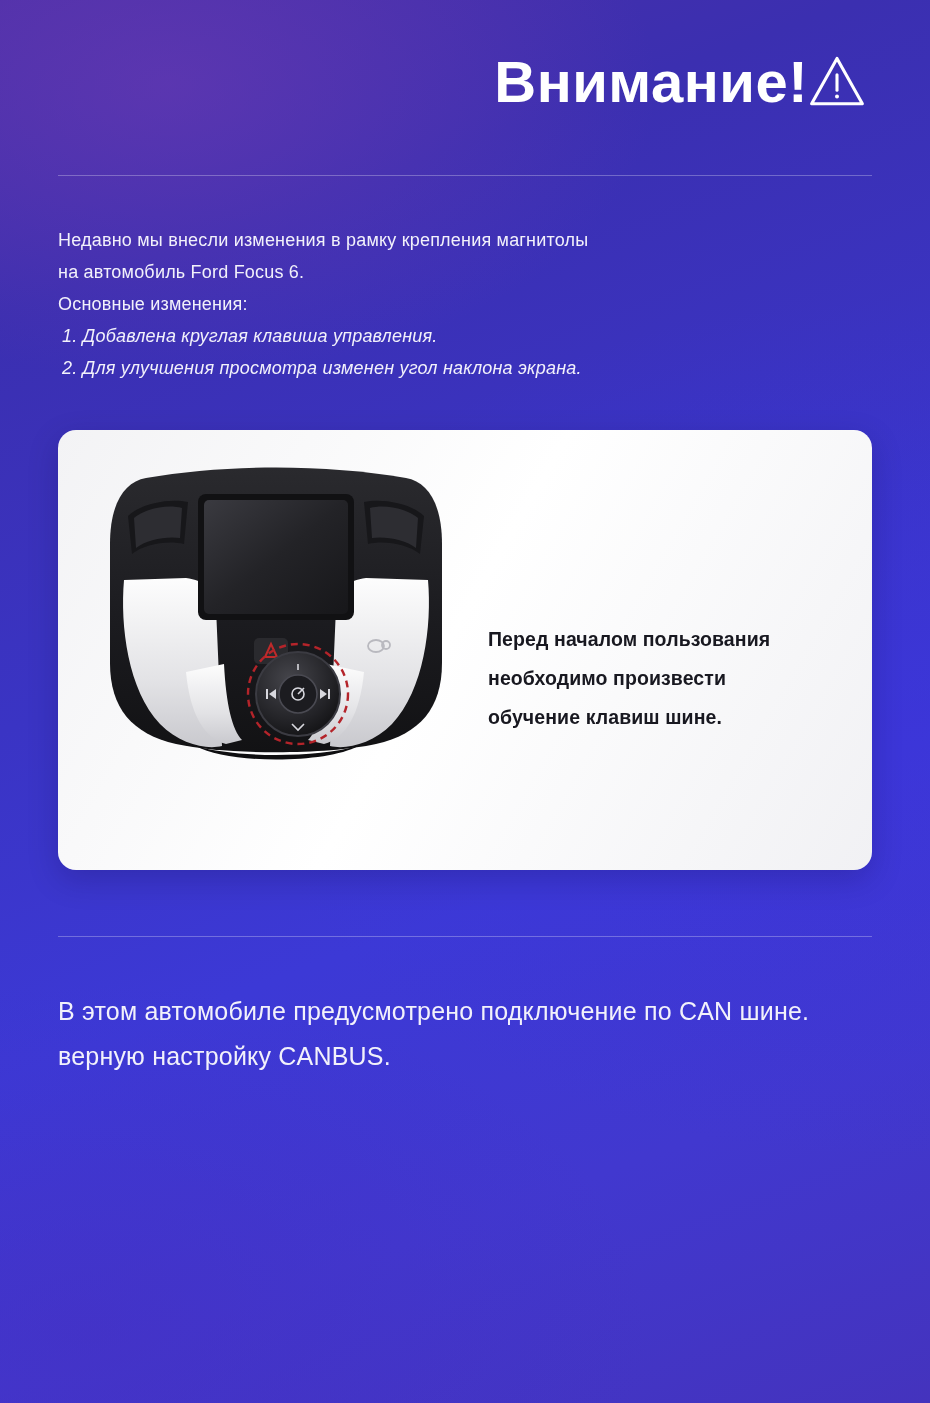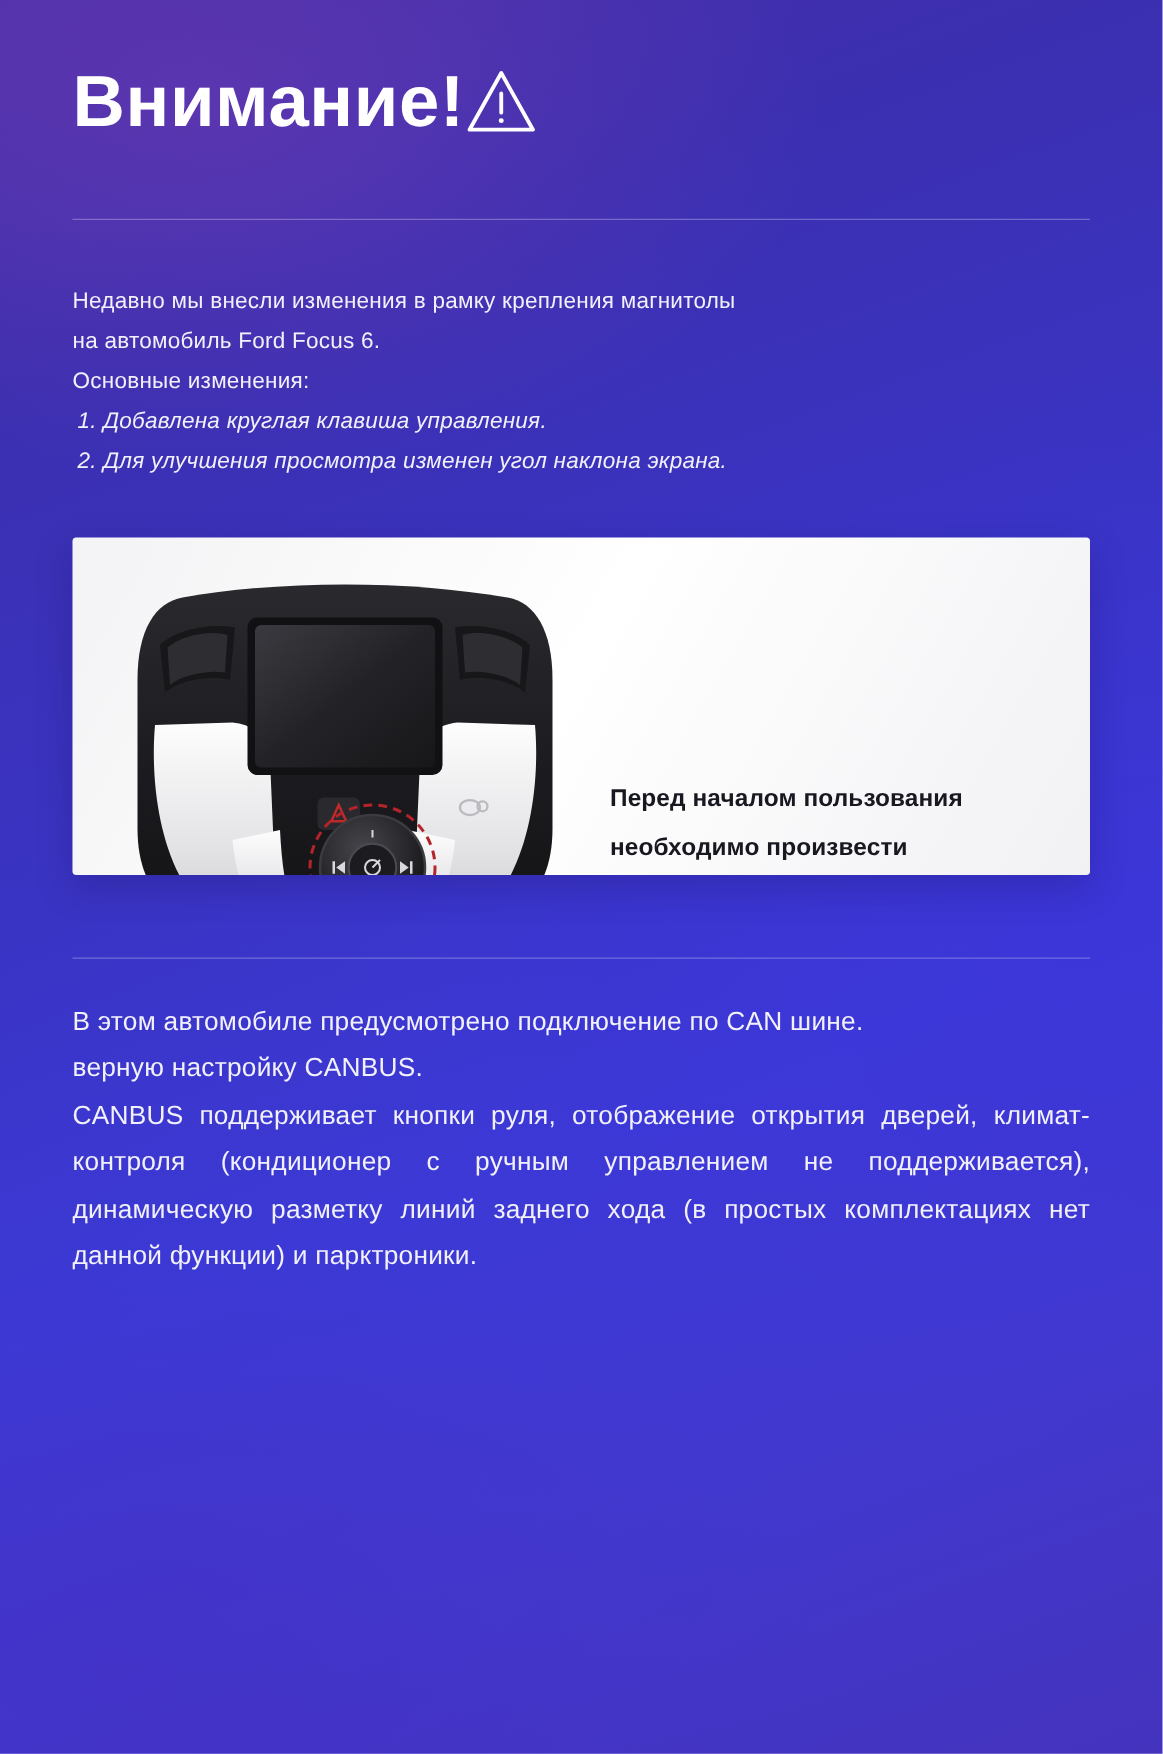--- a/index.html
+++ b/index.html
@@ -28,21 +28,21 @@
   .inner {
     position: absolute;
     left: 58px;
     right: 58px;
     top: 0;
     bottom: 0;
   }
   .header {
     display: flex;
     align-items: center;
-    justify-content: flex-start;
+    justify-content: flex-end;
     padding-top: 52px;
   }
   .title {
     font-size: 58px;
     font-weight: bold;
     letter-spacing: 0.5px;
     line-height: 1.05;
     margin: 0;
     color: #ffffff;
   }
@@ -66,22 +66,22 @@
   }
   .intro p {
     margin: 0;
   }
   .intro .list-item {
     padding-left: 4px;
     font-style: italic;
   }
   .photo-card {
     margin-top: 46px;
-    height: 270px;
-    border-radius: 3px;
+    height: 440px;
+    border-radius: 18px;
     background: linear-gradient(120deg, #f3f3f5 0%, #ffffff 48%, #f1f1f4 100%);
     position: relative;
     overflow: hidden;
     box-shadow: 0 10px 30px rgba(20, 10, 70, 0.22);
   }
   .unit {
     position: absolute;
     left: 18px;
     top: 28px;
     width: 398px;
@@ -97,22 +97,22 @@
     font-weight: bold;
     line-height: 2.0;
     letter-spacing: 0.1px;
   }
   .divider2 {
     height: 1px;
     background: rgba(255, 255, 255, 0.28);
     margin-top: 66px;
   }
   .body-text {
-    margin-top: 32px;
-    font-size: 21px;
+    margin-top: 52px;
+    font-size: 25px;
     line-height: 1.78;
     color: #f2f1fb;
     letter-spacing: 0.2px;
   }
   .body-text p {
     margin: 0;
   }
   .body-text .justify {
     text-align: justify;
   }
@@ -229,17 +229,16 @@
         <div>необходимо произвести</div>
         <div>обучение клавиш шине.</div>
       </div>
     </div>
 
     <div class="divider2"></div>
 
     <div class="body-text">
       <p>В этом автомобиле предусмотрено подключение по CAN шине.</p>
       <p>верную настройку CANBUS.</p>
-      <p class="justify">CANBUS поддерживает кнопки руля, отображение открытия дверей, климат-контроля (кондиционер с ручным управлением не поддерживается), динамическую разметку линий заднего хода (в простых комплектациях нет данной функции) и парктроники.</p>
     </div>
 
   </div>
 </div>
 
 </body></html>

